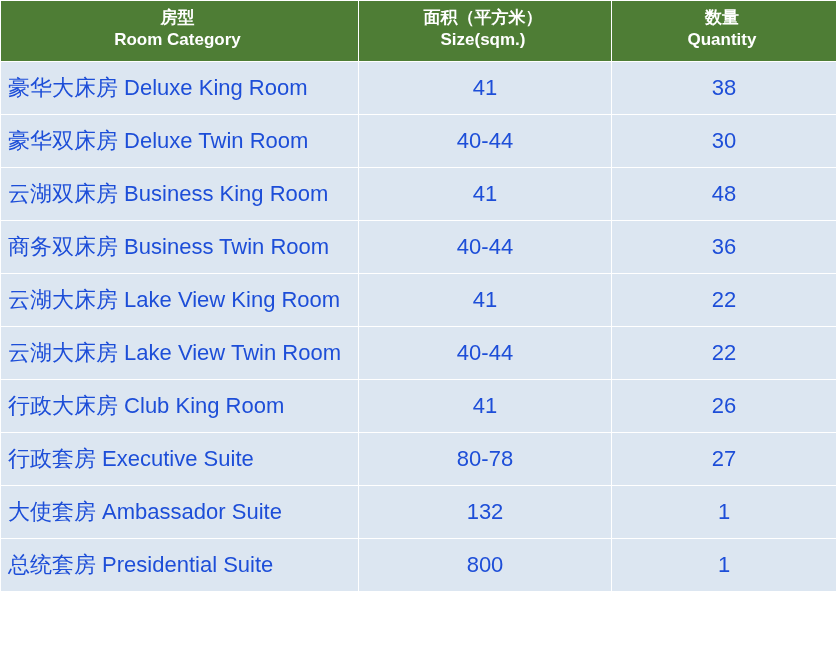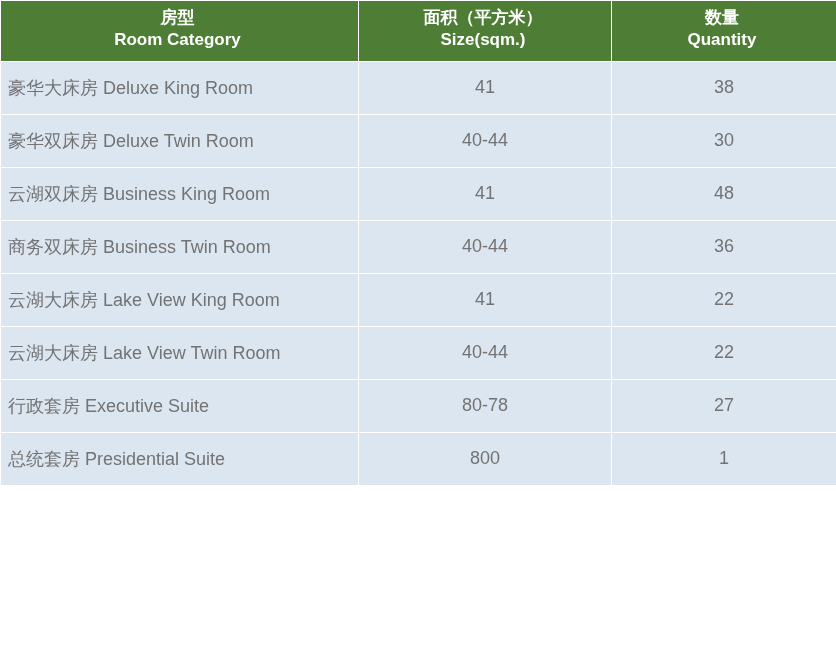--- a/index.html
+++ b/index.html
@@ -35,22 +35,22 @@
   }
   .room-table thead th .hdr-line {
     display: block;
     white-space: nowrap;
   }
 
   .room-table tbody td {
     background: #dce6f1;
     border: 1px solid #ffffff;
     height: 50px;
-    font-size: 18px;
-    color: #737373;
+    font-size: 22px;
+    color: #1d4ed8;
     vertical-align: middle;
   }
   .room-table tbody td.cell-name {
     text-align: left;
     padding: 0 8px 0 7px;
     white-space: nowrap;
   }
   .room-table tbody td.cell-size,
   .room-table tbody td.cell-qty {
     text-align: center;
@@ -106,23 +106,33 @@
       <td class="cell-name">云湖大床房 Lake View King Room</td>
       <td class="cell-size">41</td>
       <td class="cell-qty">22</td>
     </tr>
     <tr>
       <td class="cell-name">云湖大床房 Lake View Twin Room</td>
       <td class="cell-size">40-44</td>
       <td class="cell-qty">22</td>
     </tr>
     <tr>
+      <td class="cell-name">行政大床房 Club King Room</td>
+      <td class="cell-size">41</td>
+      <td class="cell-qty">26</td>
+    </tr>
+    <tr>
       <td class="cell-name">行政套房 Executive Suite</td>
       <td class="cell-size">80-78</td>
       <td class="cell-qty">27</td>
+    </tr>
+    <tr>
+      <td class="cell-name">大使套房 Ambassador Suite</td>
+      <td class="cell-size">132</td>
+      <td class="cell-qty">1</td>
     </tr>
     <tr>
       <td class="cell-name">总统套房 Presidential Suite</td>
       <td class="cell-size">800</td>
       <td class="cell-qty">1</td>
     </tr>
 
   </tbody>
 </table>
 

